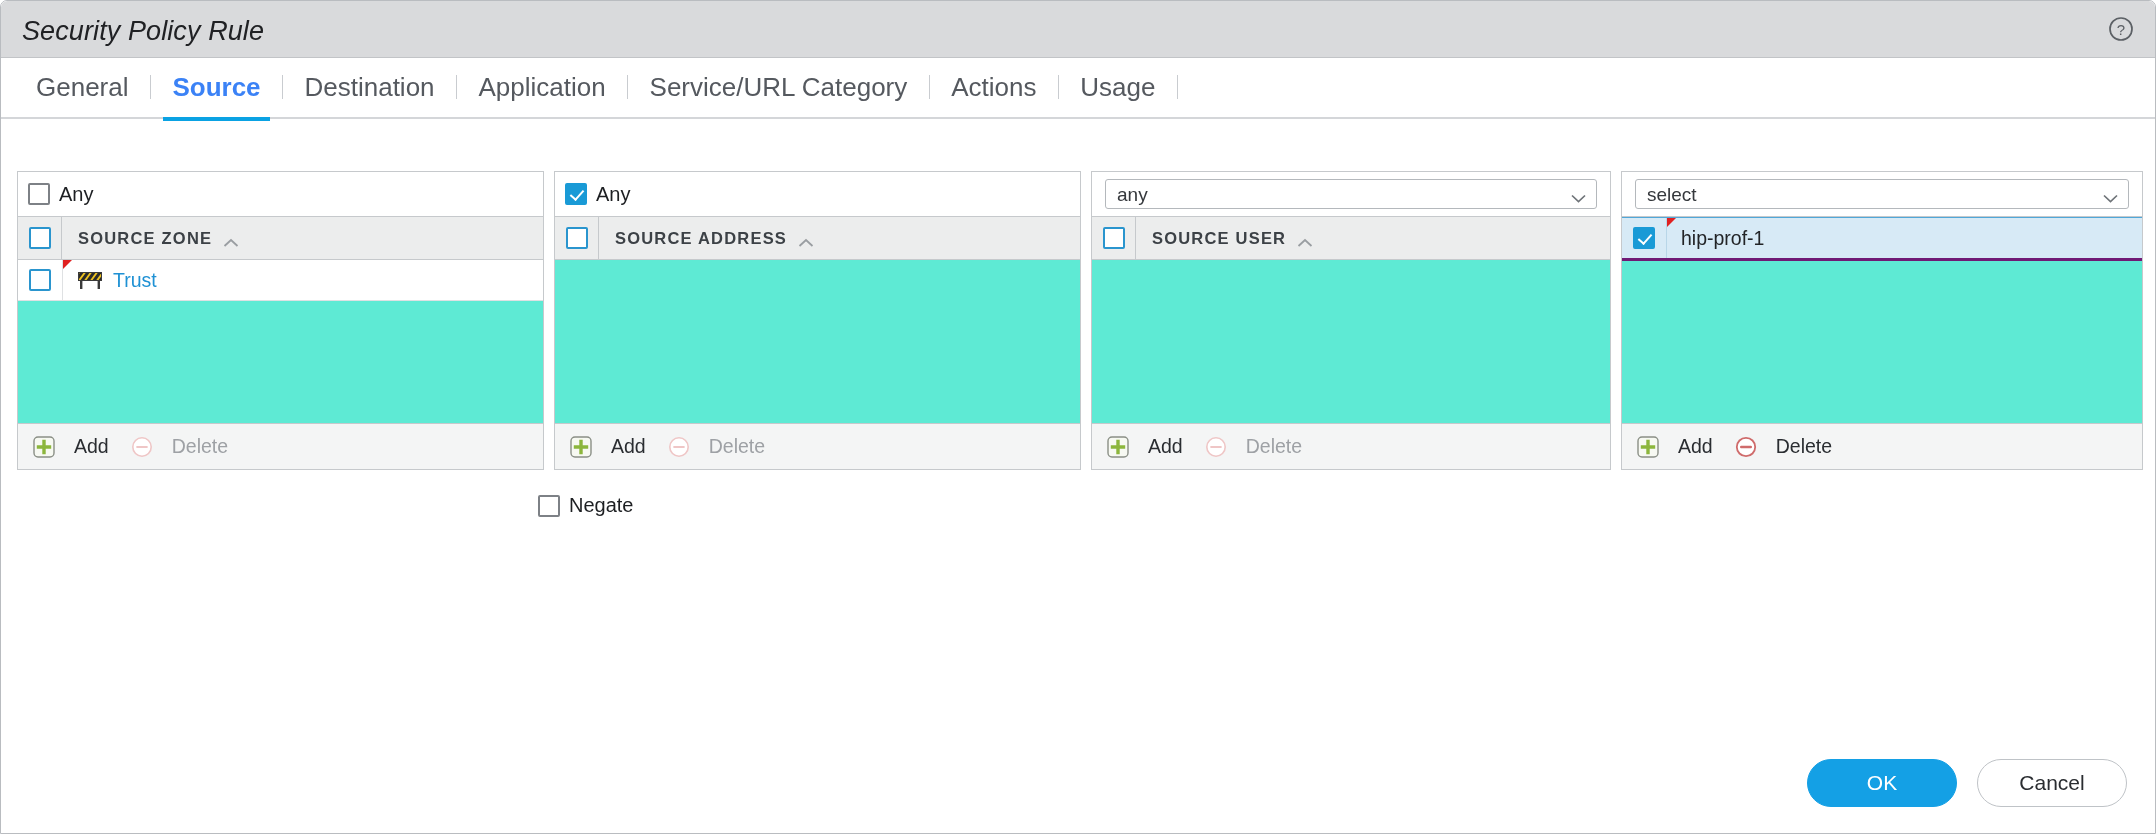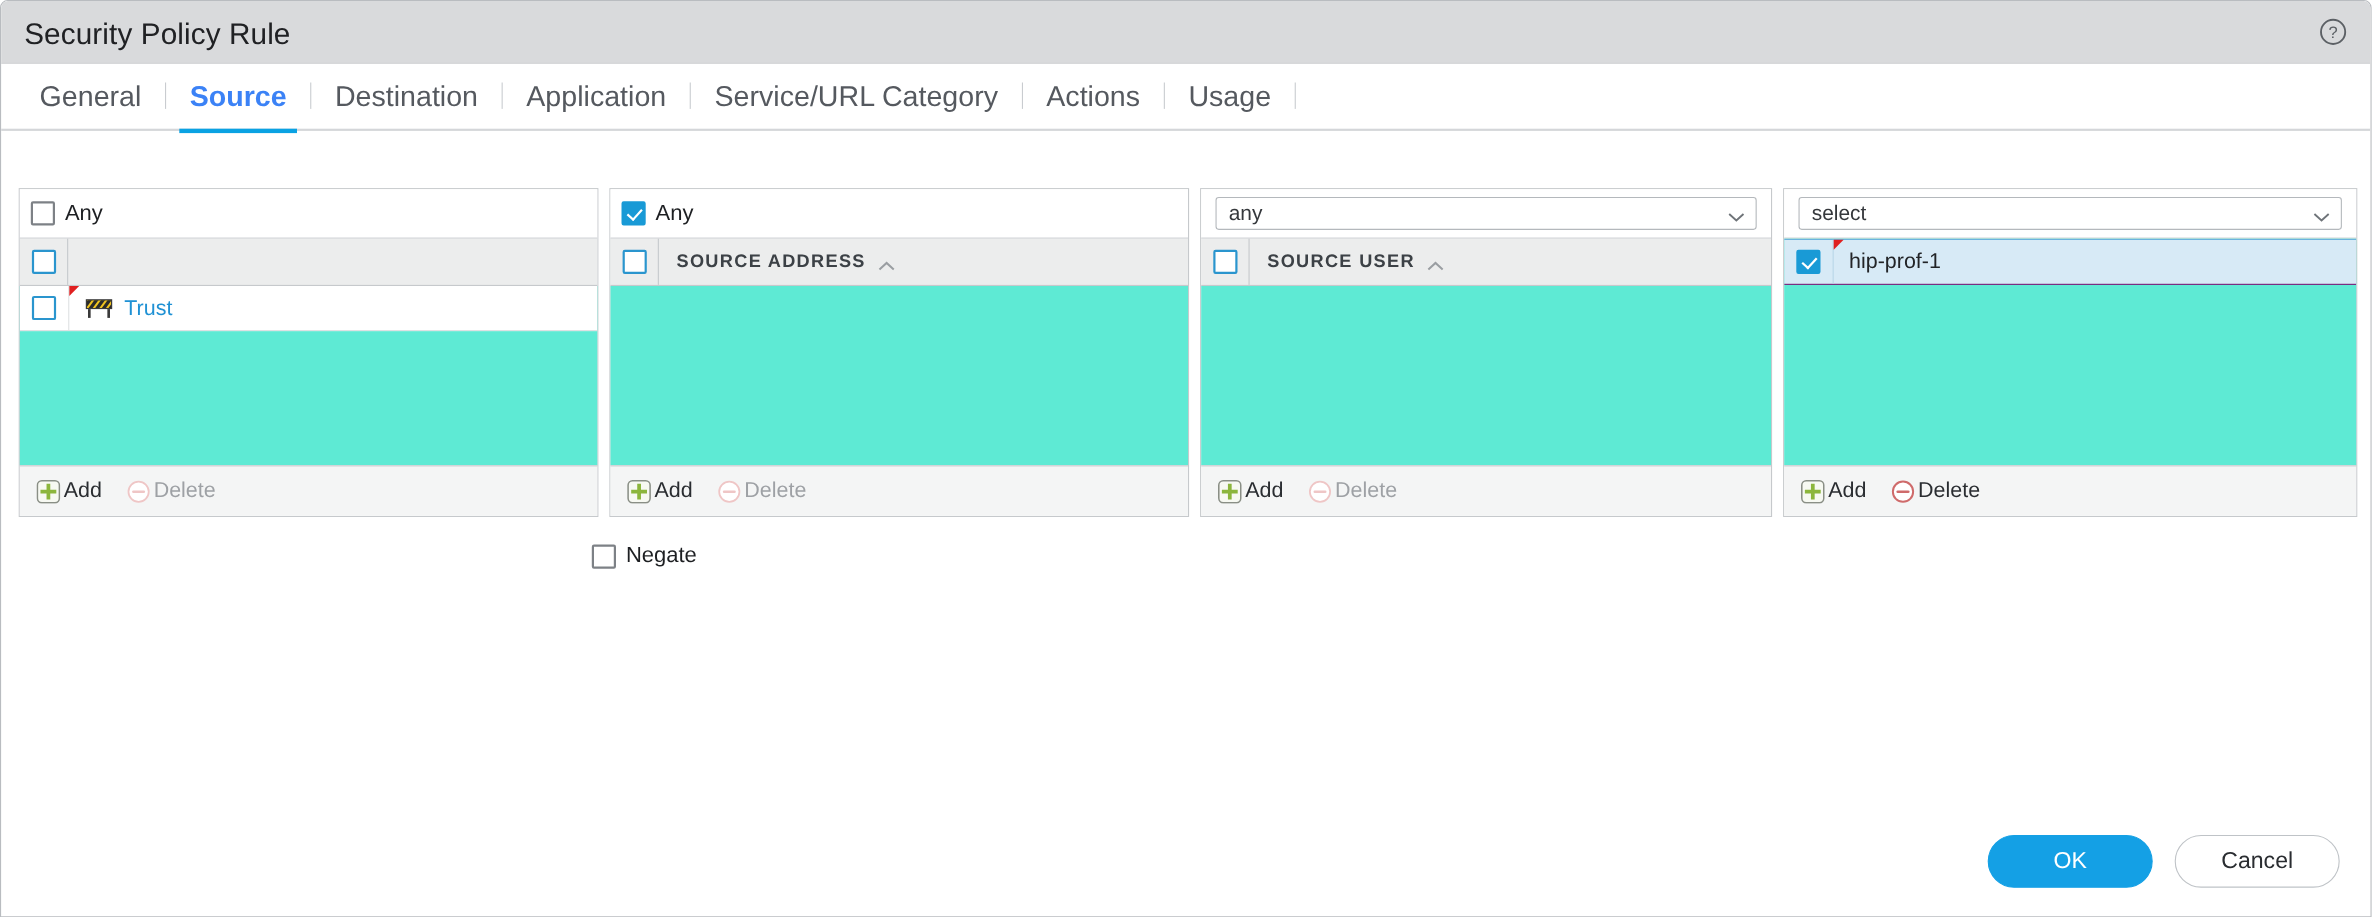--- a/index.html
+++ b/index.html
@@ -38,20 +38,21 @@
     border-radius: 6px 6px 0 0;
   }
   .titlebar-title {
     position: absolute;
     left: 21px;
     top: 15px;
     font-size: 27px;
     color: #202124;
     letter-spacing: 0.1px;
     white-space: nowrap;
+    font-style: italic;
   }
   .help-icon {
     position: absolute;
     right: 20px;
     top: 14px;
     width: 28px;
     height: 28px;
     cursor: pointer;
   }
 
@@ -238,21 +239,21 @@
   .row {
     display: flex;
     align-items: stretch;
     height: 40px;
     border-bottom: 1px solid #dfe1e3;
     background: #ffffff;
   }
   .row.selected {
     background: #d7eaf6;
     border-top: 1px solid #51a7d8;
-    border-bottom: 1px solid #701a75;
+    border-bottom: 3px solid #701a75;
   }
   .row-cb-cell {
     width: 44px;
     flex: 0 0 44px;
     display: flex;
     align-items: center;
     justify-content: center;
   }
   .row-cell {
     position: relative;
@@ -292,21 +293,21 @@
     align-items: center;
     gap: 22px;
     padding-left: 15px;
     background: #f4f5f5;
     border-top: 1px solid #c6c9cc;
     box-sizing: border-box;
   }
   .act {
     display: flex;
     align-items: center;
-    gap: 3px;
+    gap: 19px;
     font-size: 19.5px;
     color: #2a2d31;
     cursor: pointer;
     user-select: none;
   }
   .act.disabled { color: #9ea1a5; cursor: default; }
   .act-ico { width: 22px; height: 22px; flex: 0 0 22px; }
 
   
   .negate {
@@ -385,20 +386,28 @@
   <div class="panels">
 
     <div class="panel" id="panel-zone">
       <div class="panel-top">
         <span class="cb"></span>
         <span class="cb-label">Any</span>
       </div>
       <div class="panel-head">
         <div class="head-cb-cell">
           <span class="cb blue"></span>
+        </div>
+        <div class="head-title">
+          <span>SOURCE ZONE</span>
+          <span class="sort-caret">
+            <svg width="16" height="10" viewBox="0 0 16 10">
+              <polyline points="1.5,8 8,2 14.5,8" fill="none" stroke="#9a9ea2" stroke-width="1.8"></polyline>
+            </svg>
+          </span>
         </div>
       </div>
       <div class="panel-body">
         <div class="row">
           <div class="row-cb-cell">
             <span class="cb blue"></span>
           </div>
           <div class="row-cell">
             <span class="red-corner"></span>
             <span class="zone-icon">

